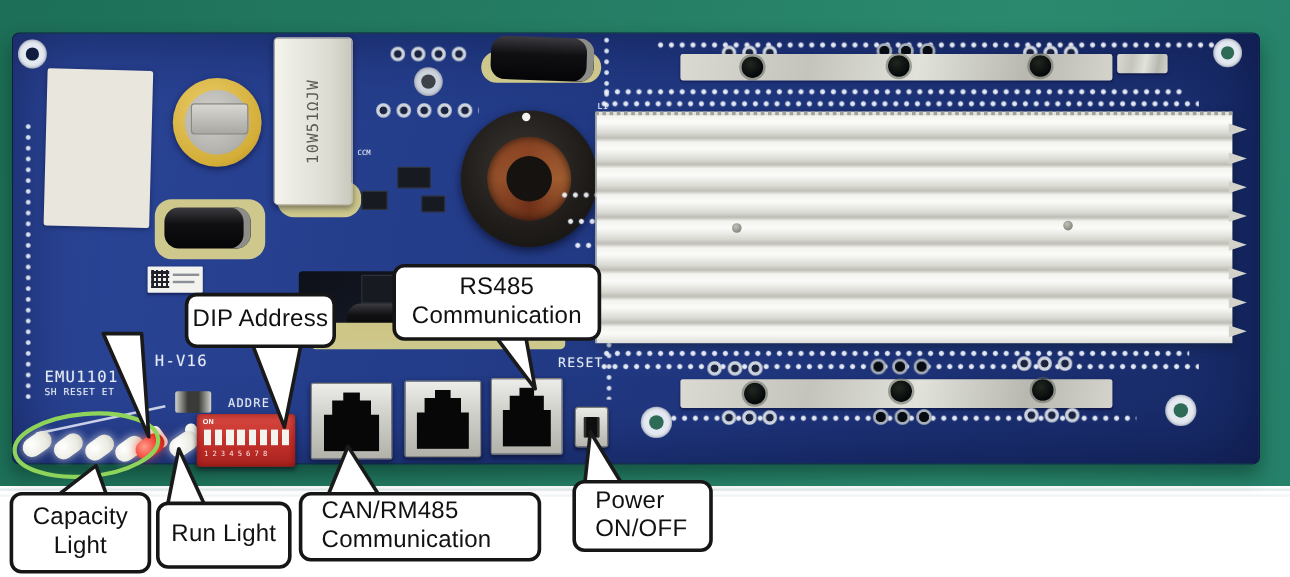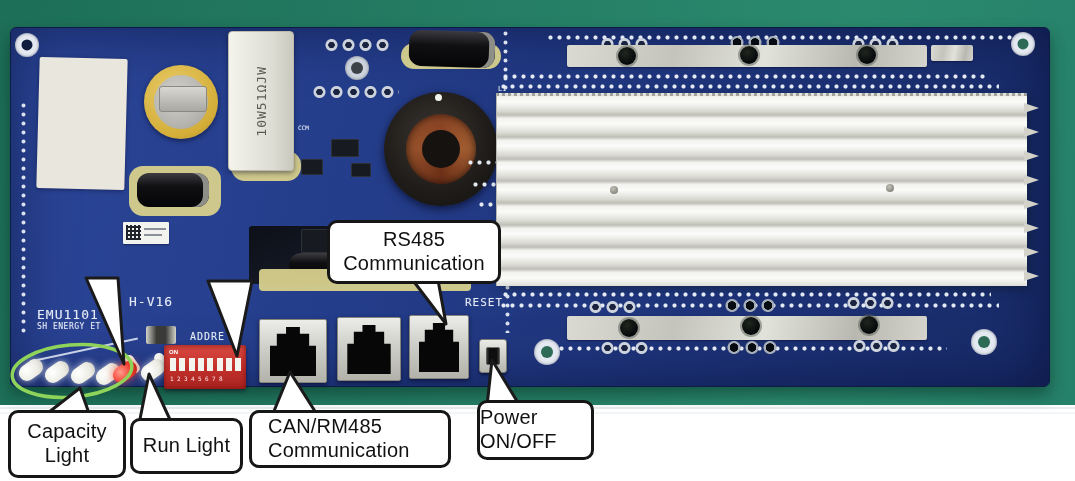--- a/index.html
+++ b/index.html
@@ -138,21 +138,21 @@
     <div class="abs glue" style="left:390px;top:15px;width:100px;height:26px;"></div>
     <div class="abs cyl" style="left:398px;top:3px;width:86px;height:36px;transform:rotate(2deg);"></div>
 
     <div class="abs dots" style="left:455px;top:130px;width:40px;height:9px;"></div>
     <div class="abs dots" style="left:460px;top:152px;width:46px;height:9px;"></div>
     <div class="abs dots" style="left:466px;top:172px;width:52px;height:9px;"></div>
     <div class="abs dotsv" style="left:490px;top:1px;width:10px;height:62px;"></div>
     <div class="abs dotsv" style="left:492px;top:255px;width:10px;height:50px;"></div>
 
     <div class="abs silk" style="left:26px;top:279px;font-size:13px;letter-spacing:1px;">EMU1101</div>
-    <div class="abs silk" style="left:26px;top:294px;font-size:8px;letter-spacing:.5px;">SH ENERGY ET</div>
+    <div class="abs silk" style="left:26px;top:294px;font-size:8px;letter-spacing:.5px;">SH RESET ET</div>
     <div class="abs silk" style="left:118px;top:266px;font-size:13px;letter-spacing:1px;">H-V16</div>
     <div class="abs silk" style="left:179px;top:303px;font-size:10px;letter-spacing:1px;">ADDRE</div>
     <div class="abs silk" style="left:454px;top:268px;font-size:11px;letter-spacing:1px;">RESET</div>
     <div class="abs" style="left:18px;top:321px;width:110px;height:2px;background:rgba(240,245,252,.8);transform:rotate(-12deg);"></div>
     <div class="abs" style="left:135px;top:298px;width:30px;height:18px;background:linear-gradient(90deg,#d2d3ca,#3a3a38 35%,#3a3a38 65%,#d2d3ca);border-radius:2px;"></div>
 
     <div class="abs ledw" style="left:7px;top:334px;"></div>
     <div class="abs ledw" style="left:33px;top:336px;"></div>
     <div class="abs ledw" style="left:59px;top:337px;"></div>
     <div class="abs ledw" style="left:84px;top:338px;"></div>
@@ -239,38 +239,41 @@
       <polygon points="208,281 252,281 237,356"></polygon>
       <polygon points="396,258 434,258 446,324"></polygon>
       <polygon points="44,416 90,416 80,388"></polygon>
       <polygon points="139,424 172,424 149,374"></polygon>
       <polygon points="272,416 318,416 290,372"></polygon>
       <polygon points="487,406 520,406 492,360"></polygon>
     </g>
   </svg>
 
 
+  <div class="callout" style="left:154px;top:244px;width:120px;height:40px;">
+    <span>DIP Address</span>
+  </div>
 
   <div class="callout" style="left:327px;top:220px;width:168px;height:58px;">
     <span>RS485</span>
     <span>Communication</span>
   </div>
 
   <div class="callout" style="left:8px;top:410px;width:112px;height:62px;">
     <span>Capacity</span>
     <span>Light</span>
   </div>
 
   <div class="callout" style="left:130px;top:418px;width:107px;height:50px;">
     <span>Run Light</span>
   </div>
 
   <div class="callout left" style="left:249px;top:410px;width:202px;height:58px;padding-left:16px;box-sizing:border-box;">
     <span>CAN/RM485</span>
     <span>Communication</span>
   </div>
 
-  <div class="callout left" style="left:477px;top:400px;width:117px;height:60px;box-sizing:border-box;">
+  <div class="callout left" style="left:477px;top:400px;width:117px;height:60px;padding-left:16px;box-sizing:border-box;">
     <span>Power</span>
     <span>ON/OFF</span>
   </div>
 
 </div>
 
 </body></html>

